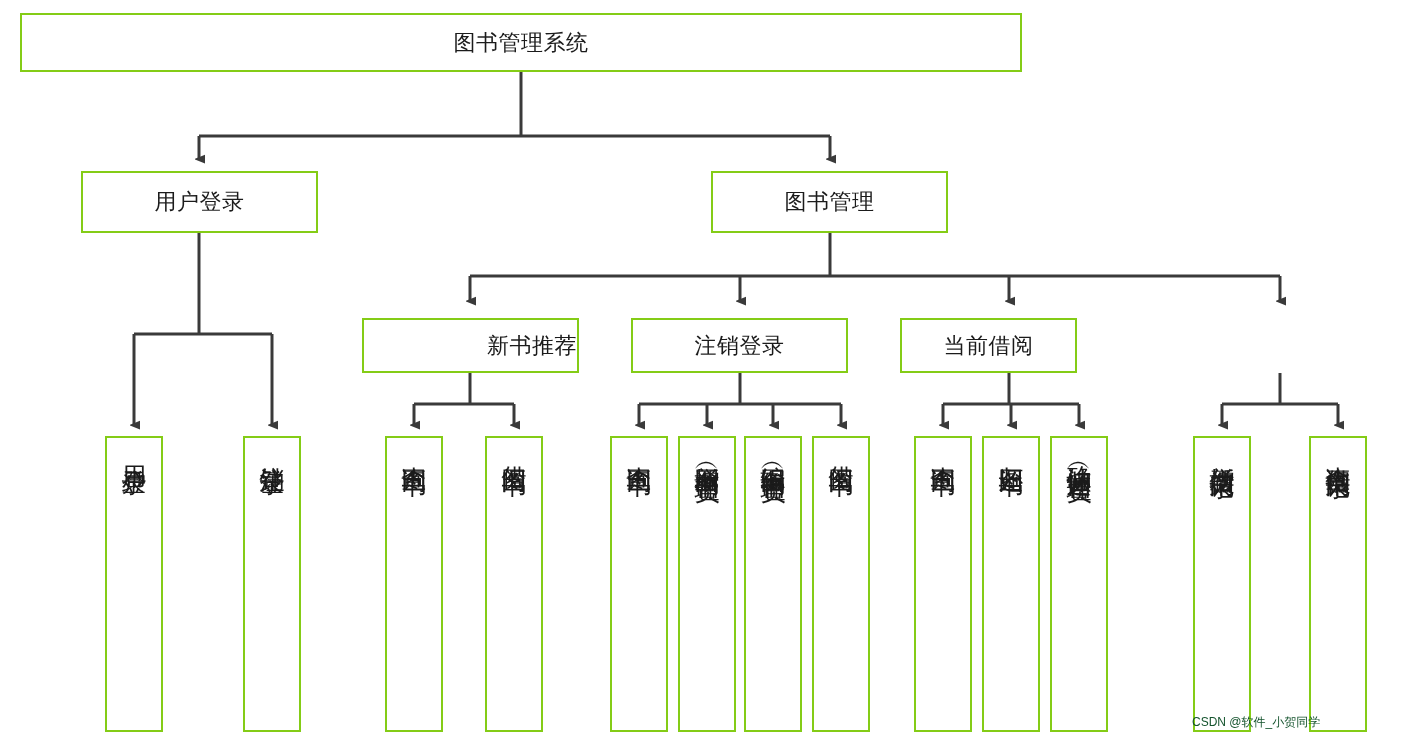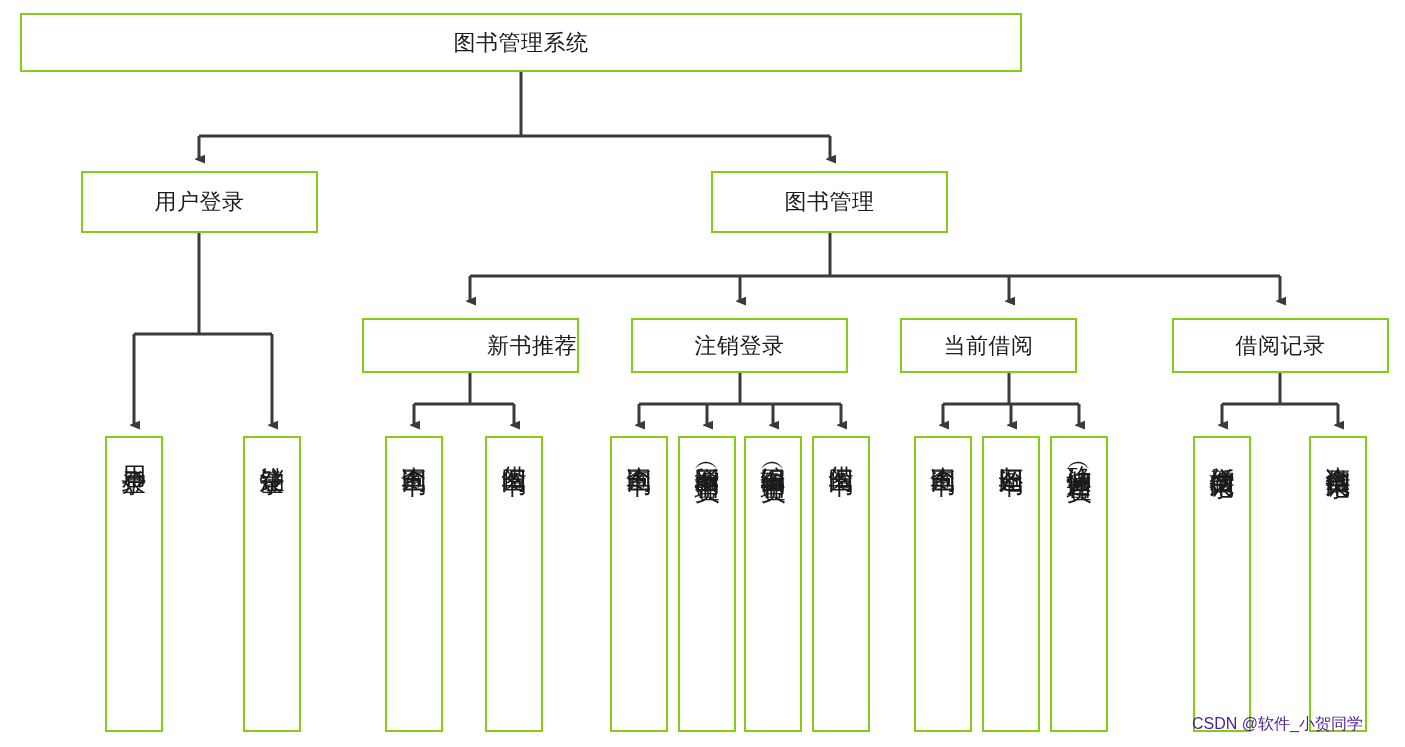--- a/index.html
+++ b/index.html
@@ -43,22 +43,22 @@
     writing-mode:vertical-rl;
     text-orientation:upright;
     font-size:25px;
     letter-spacing:2px;
     line-height:1;
   }
 
   #watermark{
     position:absolute;
     left:1192px;top:714px;
-    font-size:16px;
-    color:#4c1d95;
+    font-size:12px;
+    color:#14532d;
     white-space:nowrap;
     user-select:none;
   }
 </style>
 </head>
 <body>
 
 <div id="diagram-root">
 
   <svg id="edges" viewBox="0 0 1405 747" xmlns="http://www.w3.org/2000/svg">
@@ -128,23 +128,20 @@
   </div>
 
   <div class="node horiz" style="left:631px;top:318px;width:217px;height:55px;">
     <span class="label">注销登录</span>
   </div>
 
   <div class="node horiz" style="left:900px;top:318px;width:177px;height:55px;">
     <span class="label">当前借阅</span>
   </div>
 
-  <div class="node horiz" style="left:1172px;top:318px;width:217px;height:55px;">
-    <span class="label">借阅记录</span>
-  </div>
 
   <div class="node vert" style="left:105px;top:436px;width:58px;height:296px;">
     <span class="label">用户登录</span>
   </div>
 
   <div class="node vert" style="left:243px;top:436px;width:58px;height:296px;">
     <span class="label">注销登录</span>
   </div>
 
   <div class="node vert" style="left:385px;top:436px;width:58px;height:296px;">

